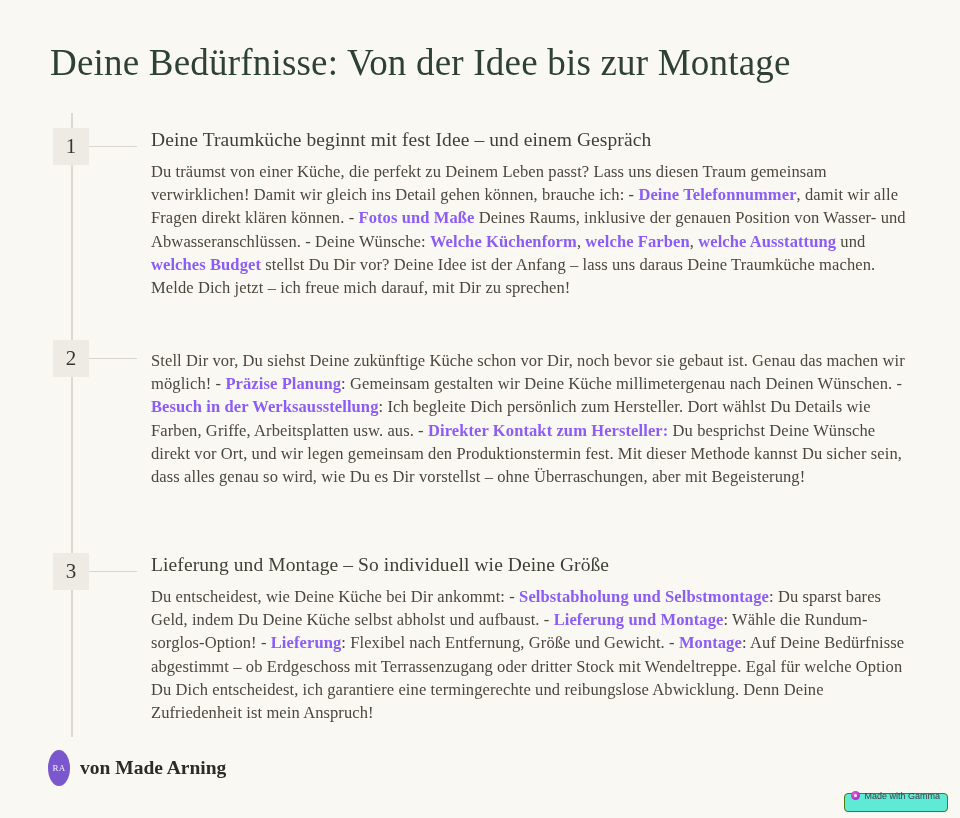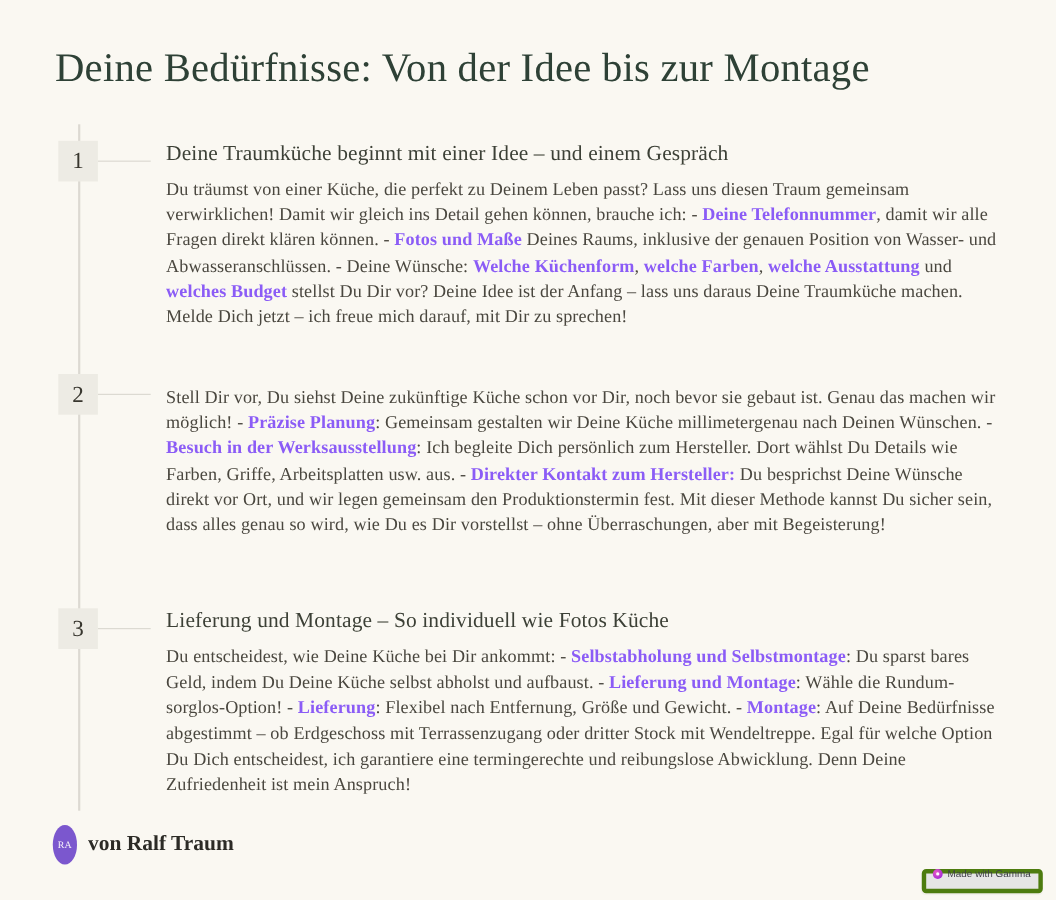--- a/index.html
+++ b/index.html
@@ -111,22 +111,22 @@
   .author-byline {
     font-size: 19.5px;
     font-weight: 700;
     color: #2C2B26;
   }
   .gamma-badge {
     position: absolute;
     right: 12px;
     bottom: 6px;
     height: 19px;
-    background: #e5e5e5;
-    border: 4px solid #4d7c0f;
+    background: #5eead4;
+    border: 1px solid #4d7c0f;
     border-radius: 4px;
     box-shadow: 0 1px 1px rgba(0,0,0,0.04);
     display: flex;
     align-items: center;
     gap: 4px;
     padding: 0 7px 14px 6px;
     cursor: pointer;
   }
   .gamma-logo {
     width: 9px;
@@ -159,45 +159,45 @@
 <div class="page">
 
   <h1 class="page-title">Deine Bedürfnisse: Von der Idee bis zur Montage</h1>
 
   <div class="timeline-line"></div>
 
   <div class="section section-1">
     <div class="step-badge">1</div>
     <div class="step-connector"></div>
     <div class="section-content">
-      <h2 class="section-heading">Deine Traumküche beginnt mit einer Idee – und einem Gespräch</h2>
+      <h2 class="section-heading">Deine Traumküche beginnt mit fest Idee – und einem Gespräch</h2>
       <p class="section-body"><span>Du träumst von einer Küche, die perfekt zu Deinem Leben passt? Lass uns diesen Traum gemeinsam verwirklichen! Damit wir gleich ins Detail gehen können, brauche ich: - </span><strong>Deine Telefonnummer</strong><span>, damit wir alle Fragen direkt klären können. - </span><strong>Fotos und Maße</strong><span> Deines Raums, inklusive der genauen Position von Wasser- und Abwasseranschlüssen. - Deine Wünsche: </span><strong>Welche Küchenform</strong><span>, </span><strong>welche Farben</strong><span>, </span><strong>welche Ausstattung</strong><span> und </span><strong>welches Budget</strong><span> stellst Du Dir vor? Deine Idee ist der Anfang – lass uns daraus Deine Traumküche machen. Melde Dich jetzt – ich freue mich darauf, mit Dir zu sprechen!</span></p>
     </div>
   </div>
 
   <div class="section section-2">
     <div class="step-badge">2</div>
     <div class="step-connector"></div>
     <div class="section-content">
       <p class="section-body"><span>Stell Dir vor, Du siehst Deine zukünftige Küche schon vor Dir, noch bevor sie gebaut ist. Genau das machen wir möglich! - </span><strong>Präzise Planung</strong><span>: Gemeinsam gestalten wir Deine Küche millimetergenau nach Deinen Wünschen. - </span><strong>Besuch in der Werksausstellung</strong><span>: Ich begleite Dich persönlich zum Hersteller. Dort wählst Du Details wie Farben, Griffe, Arbeitsplatten usw. aus. - </span><strong>Direkter Kontakt zum Hersteller:</strong><span> Du besprichst Deine Wünsche direkt vor Ort, und wir legen gemeinsam den Produktionstermin fest. Mit dieser Methode kannst Du sicher sein, dass alles genau so wird, wie Du es Dir vorstellst – ohne Überraschungen, aber mit Begeisterung!</span></p>
     </div>
   </div>
 
   <div class="section section-3">
     <div class="step-badge">3</div>
     <div class="step-connector"></div>
     <div class="section-content">
-      <h2 class="section-heading">Lieferung und Montage – So individuell wie Fotos Küche</h2>
+      <h2 class="section-heading">Lieferung und Montage – So individuell wie Deine Größe</h2>
       <p class="section-body"><span>Du entscheidest, wie Deine Küche bei Dir ankommt: - </span><strong>Selbstabholung und Selbstmontage</strong><span>: Du sparst bares Geld, indem Du Deine Küche selbst abholst und aufbaust. - </span><strong>Lieferung und Montage</strong><span>: Wähle die Rundum-sorglos-Option! - </span><strong>Lieferung</strong><span>: Flexibel nach Entfernung, Größe und Gewicht. - </span><strong>Montage</strong><span>: Auf Deine Bedürfnisse abgestimmt – ob Erdgeschoss mit Terrassenzugang oder dritter Stock mit Wendeltreppe. Egal für welche Option Du Dich entscheidest, ich garantiere eine termingerechte und reibungslose Abwicklung. Denn Deine Zufriedenheit ist mein Anspruch!</span></p>
     </div>
   </div>
 
   <div class="footer">
     <div class="author-avatar">RA</div>
-    <div class="author-byline">von Ralf Traum</div>
+    <div class="author-byline">von Made Arning</div>
   </div>
 
   <div class="gamma-badge">
     <span class="gamma-logo"></span>
     <span class="gamma-badge-label">Made with Gamma</span>
   </div>
 
 </div>
 
 </body></html>

